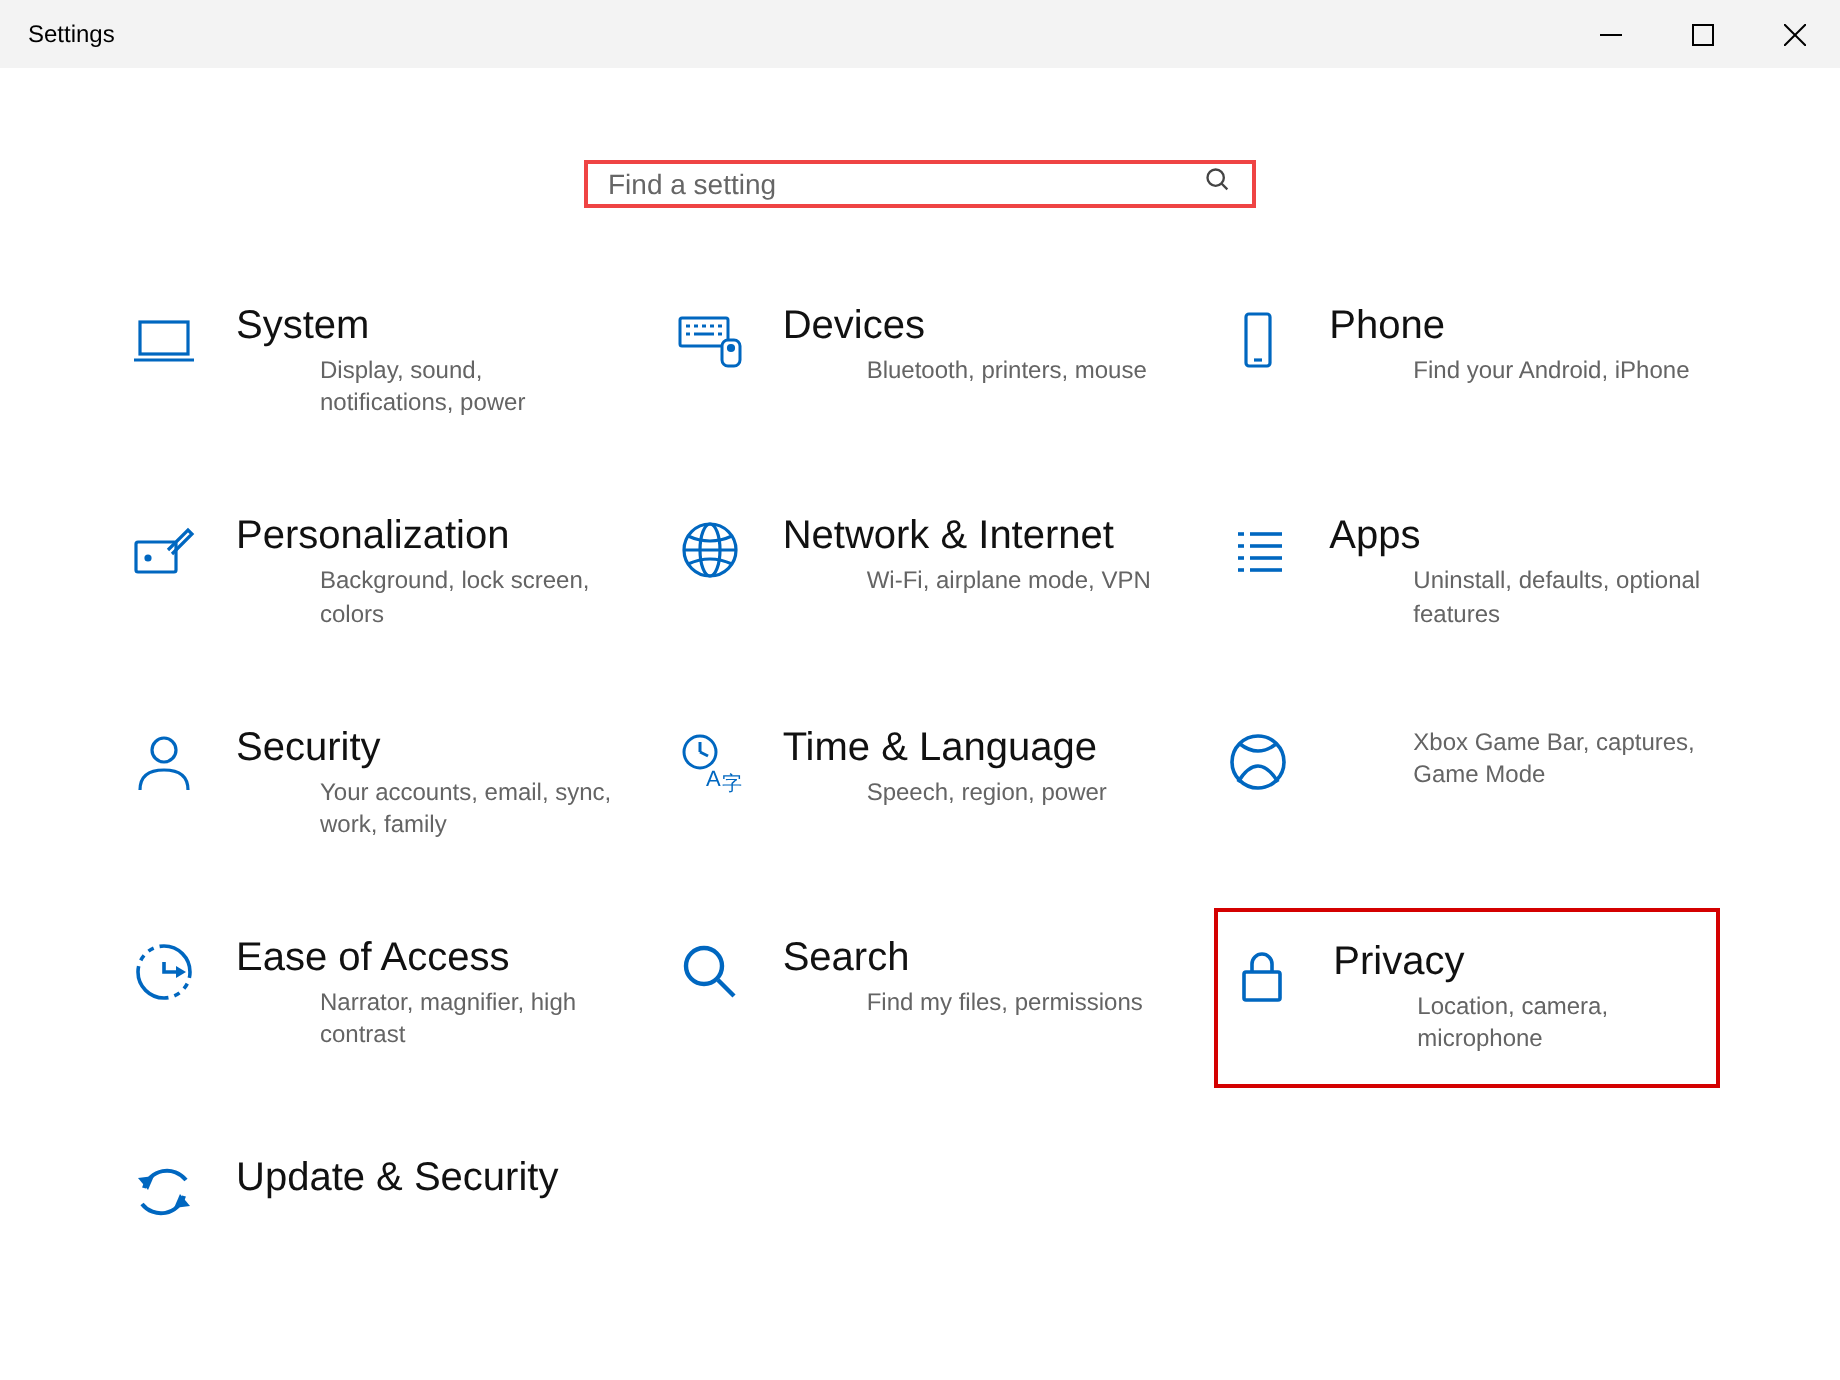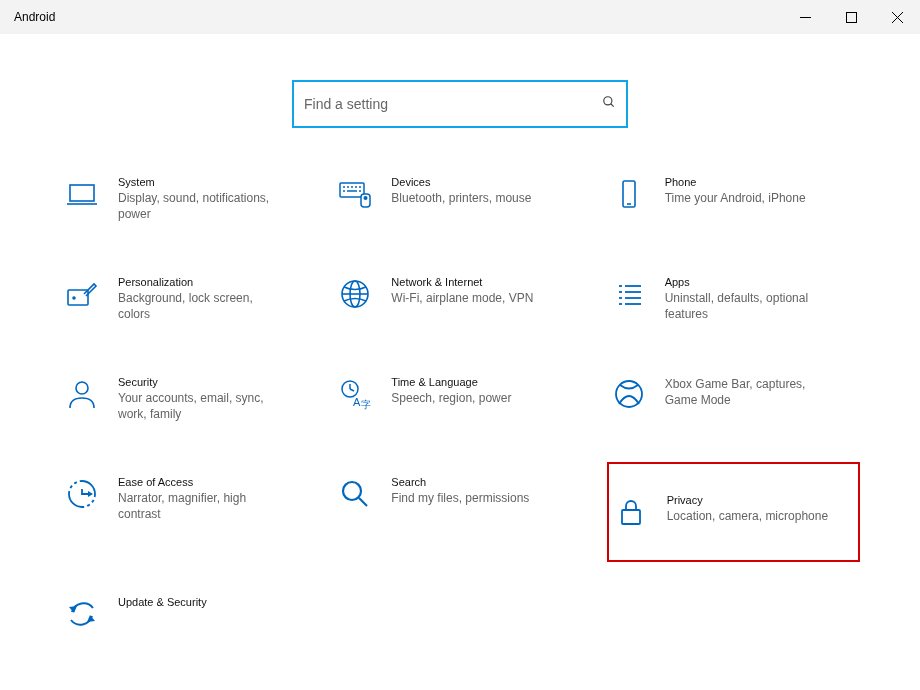--- a/index.html
+++ b/index.html
@@ -4,38 +4,38 @@
 <style>
   * { box-sizing: border-box; margin: 0; padding: 0; }
   html, body { width: 920px; height: 690px; font-family: "Segoe UI", Arial, sans-serif; background: #fff; color: #000; }
   .titlebar { height: 34px; background: #f3f3f3; display: flex; align-items: center; padding-left: 14px; }
   .titlebar .title { font-size: 12px; color: #000; }
   .titlebar .spacer { flex: 1; }
   .win-btn { width: 46px; height: 34px; display: flex; align-items: center; justify-content: center; }
   .win-btn svg { width: 11px; height: 11px; }
   .content { padding-top: 46px; }
   .search-wrap { display: flex; justify-content: center; }
-  .search-box { width: 336px; height: 48px; border: 2px solid #0ea5e9; display: flex; align-items: center; padding: 0 10px; }
+  .search-box { width: 336px; height: 24px; border: 2px solid #ef4444; display: flex; align-items: center; padding: 0 10px; }
   .search-box input { border: none; outline: none; flex: 1; font-size: 14px; color: #666; background: transparent; }
   .search-box input::placeholder { color: #666; }
   .search-icon { color: #444; }
   .grid { width: 800px; margin: 44px auto 0 auto; display: grid; grid-template-columns: repeat(3, 1fr); column-gap: 20px; row-gap: 40px; }
   .tile { display: flex; align-items: flex-start; min-height: 60px; padding: 4px; }
-  .tile.highlight { border: 2.5px solid #d40000; padding: 30px 4px; margin: -10px 0; }
+  .tile.highlight { border: 2.5px solid #d40000; padding: 14px 4px; margin: -10px 0; }
   .tile .icon { width: 36px; height: 36px; flex: 0 0 36px; margin-right: 18px; display: flex; align-items: center; justify-content: center; color: #0067c0; }
   .tile .icon svg { width: 32px; height: 32px; }
   .tile .text { flex: 1; padding-top: 0; }
-  .tile .heading { font-size: 11px; color: #111; margin-bottom: 2px; }
-  .tile .sub { font-size: 12px; color: #646464; line-height: 1.35; max-width: 170px; }
+  .tile .heading { font-size: 20px; color: #111; margin-bottom: 2px; }
+  .tile .sub { font-size: 12px; color: #646464; line-height: 1.35; max-width: 170px; margin-left: 42px; }
 </style>
 </head>
 <body>
 
 <div class="titlebar">
-  <span class="title">Android</span>
+  <span class="title">Settings</span>
   <span class="spacer"></span>
   <div class="win-btn">
     <svg viewBox="0 0 11 11">
         <line x1="0" y1="5.5" x2="11" y2="5.5" stroke="#000" stroke-width="1"></line>
       </svg>
   </div>
   <div class="win-btn">
     <svg viewBox="0 0 11 11">
         <rect x="0.5" y="0.5" width="10" height="10" fill="none" stroke="#000" stroke-width="1"></rect>
       </svg>
@@ -97,21 +97,21 @@
       </div>
       <div class="tile">
         <div class="icon">
           <svg viewBox="0 0 32 32" fill="none" stroke="currentColor" stroke-width="1.6">
             <rect x="10" y="3" width="12" height="26" rx="1.5"></rect>
             <line x1="14" y1="26" x2="18" y2="26"></line>
           </svg>
         </div>
         <div class="text">
           <div class="heading">Phone</div>
-          <div class="sub">Time your Android, iPhone</div>
+          <div class="sub">Find your Android, iPhone</div>
         </div>
       </div>
       <div class="tile">
         <div class="icon">
           <svg viewBox="0 0 32 32" fill="none" stroke="currentColor" stroke-width="1.6">
             <rect x="2" y="12" width="20" height="15" rx="1"></rect>
             <path d="M18 16 L28 6 L30 8 L20 18"></path>
             <circle cx="8" cy="20" r="1" fill="currentColor"></circle>
           </svg>
         </div>

